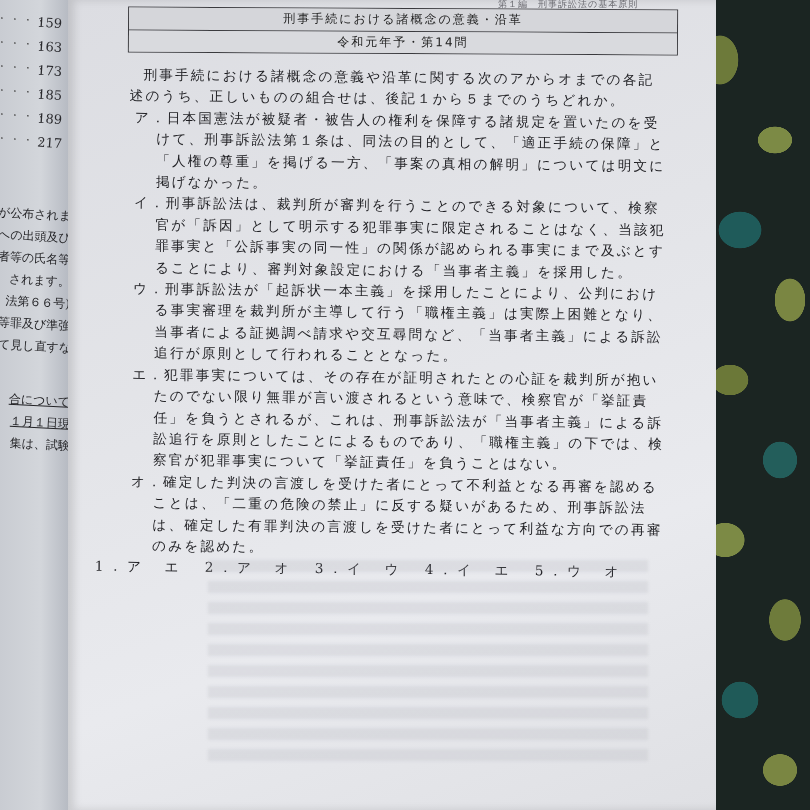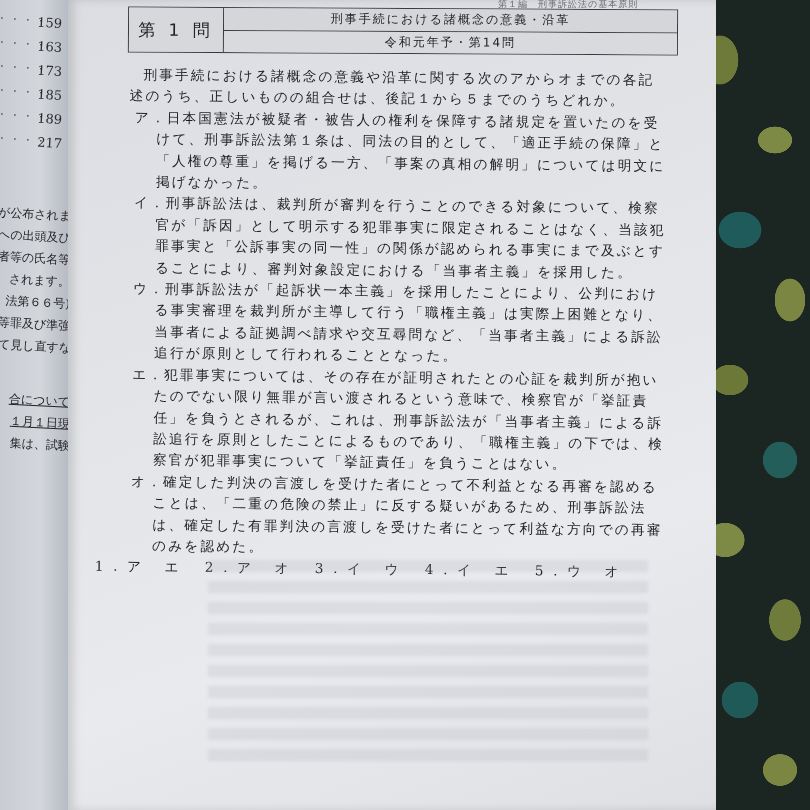--- a/index.html
+++ b/index.html
@@ -113,21 +113,20 @@
   <div class="left-line" style="top:338px">て見し直すなど</div>
   <div class="left-line u" style="top:392px">合について</div>
   <div class="left-line u" style="top:414px">１月１日現</div>
   <div class="left-line" style="top:436px">集は、試験</div>
 </div>
 
 <div class="page">
   <div class="running-head">第１編　刑事訴訟法の基本原則</div>
 
   <div class="head-box">
-    <div class="head-left">第 1 問</div>
     <div class="head-right">
       <div class="t1">刑事手続における諸概念の意義・沿革</div>
       <div class="t2">令和元年予・第14問</div>
     </div>
   </div>
 
   <div class="body">
     <p class="intro">刑事手続における諸概念の意義や沿革に関する次のアからオまでの各記述のうち、正しいものの組合せは、後記１から５までのうちどれか。</p>
     <p class="item"><span>ア．</span><span>日本国憲法が被疑者・被告人の権利を保障する諸規定を置いたのを受けて、刑事訴訟法第１条は、同法の目的として、「適正手続の保障」と「人権の尊重」を掲げる一方、「事案の真相の解明」については明文に掲げなかった。</span></p>
     <p class="item"><span>イ．</span><span>刑事訴訟法は、裁判所が審判を行うことのできる対象について、検察官が「訴因」として明示する犯罪事実に限定されることはなく、当該犯罪事実と「公訴事実の同一性」の関係が認められる事実にまで及ぶとすることにより、審判対象設定における「当事者主義」を採用した。</span></p>

